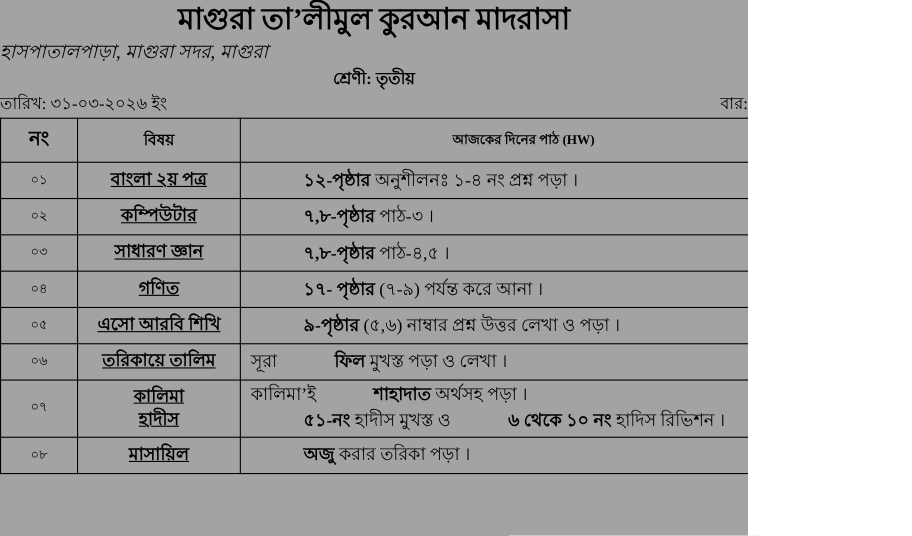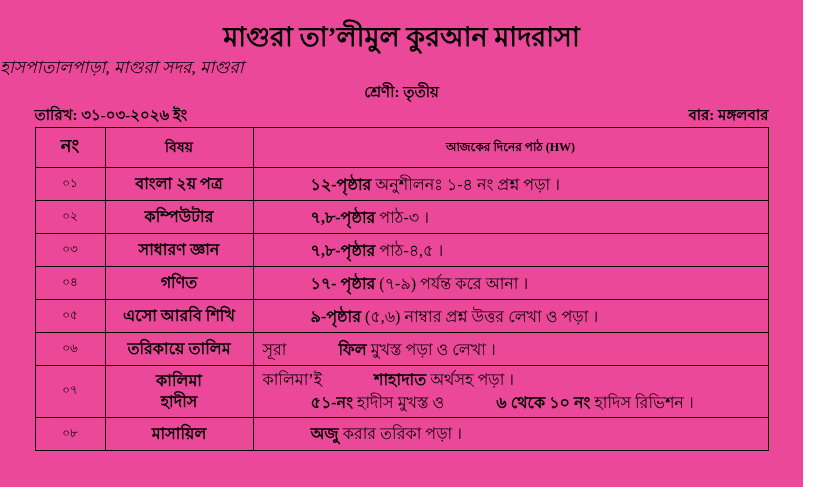--- a/index.html
+++ b/index.html
@@ -4,26 +4,26 @@
 <style>
   html, body {
     margin: 0;
     padding: 0;
     background: #ffffff;
     color: #000000;
     font-family: "Liberation Serif", "DejaVu Serif", serif;
   }
   .page {
     position: relative;
-    width: 803px;
+    width: 680px;
     height: 487px;
-    background: #ec4899;
+    background: #a3a3a3;
     box-sizing: border-box;
     overflow: hidden;
-    padding-top: 21px;
+    padding-top: 1px;
   }
   .school-name {
     text-align: center;
     font-size: 27px;
     font-weight: 700;
     line-height: 1.25;
     margin: 0;
   }
   .address {
     font-size: 17px;
@@ -38,21 +38,21 @@
     font-weight: 700;
     line-height: 1.3;
     margin: 3px 0 0 0;
   }
   .meta-row {
     width: 734px;
     margin: 4px auto 0 auto;
     display: flex;
     justify-content: space-between;
     font-size: 15px;
-    font-weight: 700;
+    font-weight: 400;
     line-height: 1.2;
   }
   table.hw-table {
     width: 734px;
     margin: 3px auto 0 auto;
     border-collapse: collapse;
     table-layout: fixed;
   }
   .hw-table th, .hw-table td {
     border: 1.5px solid #000000;
@@ -69,20 +69,21 @@
   td.col-no {
     text-align: center;
     font-size: 12px;
     font-weight: 400;
   }
   td.col-subject {
     text-align: center;
     font-size: 16px;
     font-weight: 700;
     line-height: 1.35;
+    text-decoration: underline;
   }
   td.col-hw {
     text-align: left;
     font-size: 16px;
     font-weight: 400;
     padding-left: 9px;
     line-height: 1.45;
   }
   .hw-line { white-space: nowrap; }
   .b { font-weight: 700; margin-left: 48px; }

